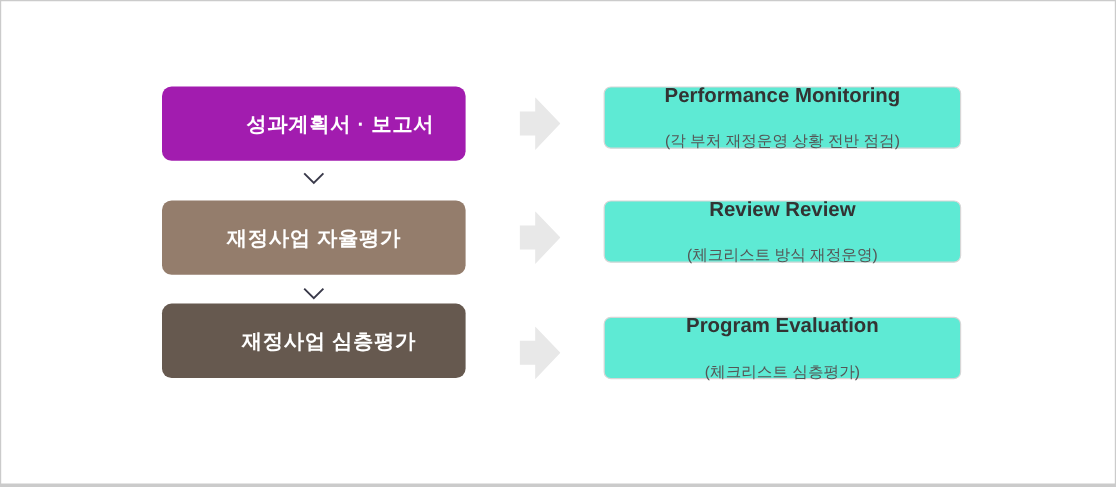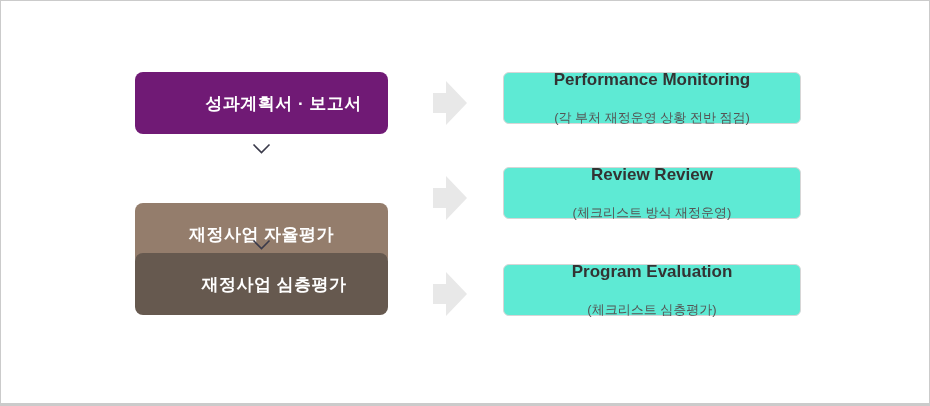--- a/index.html
+++ b/index.html
@@ -26,21 +26,21 @@
     border-radius: 8px;
     color: #ffffff;
     font-size: 17px;
     font-weight: bold;
     letter-spacing: 0.5px;
     display: flex;
     align-items: center;
     justify-content: center;
   }
   .stage-r1 { top: 71px; }
-  .stage-r2 { top: 166px; margin-top: 36px; }
+  .stage-r2 { top: 166px; }
   .stage-r3 { top: 252px; padding-left: 25px; }
   .chevron {
     position: absolute;
     left: 251px;
     width: 19px;
     height: 12px;
   }
   .chev-1 { top: 142px; }
   .chev-2 { top: 238px; }
   .flow-arrow {
@@ -81,21 +81,21 @@
     line-height: 1.4;
     margin-top: 18px;
     text-align: right;
   }
 </style>
 </head>
 <body>
 
 <div class="panel">
 
-  <div class="stage-box stage-r1" style="background-color: #701a75; padding-left: 44px;">
+  <div class="stage-box stage-r1" style="background-color: #a21caf; padding-left: 44px;">
     <span>성과계획서 · 보고서</span>
   </div>
 
   <svg class="flow-arrow arrow-r1" viewBox="0 0 34 44" style="color: rgb(232, 232, 232);">
     <polygon points="0,12 13,12 13,0 34,22 13,44 13,32 0,32" fill="currentColor"></polygon>
   </svg>
 
   <div class="result-box result-r1">
     <div class="result-title">Performance Monitoring</div>
     <div class="result-subtitle">(각 부처 재정운영 상황 전반 점검)</div>

